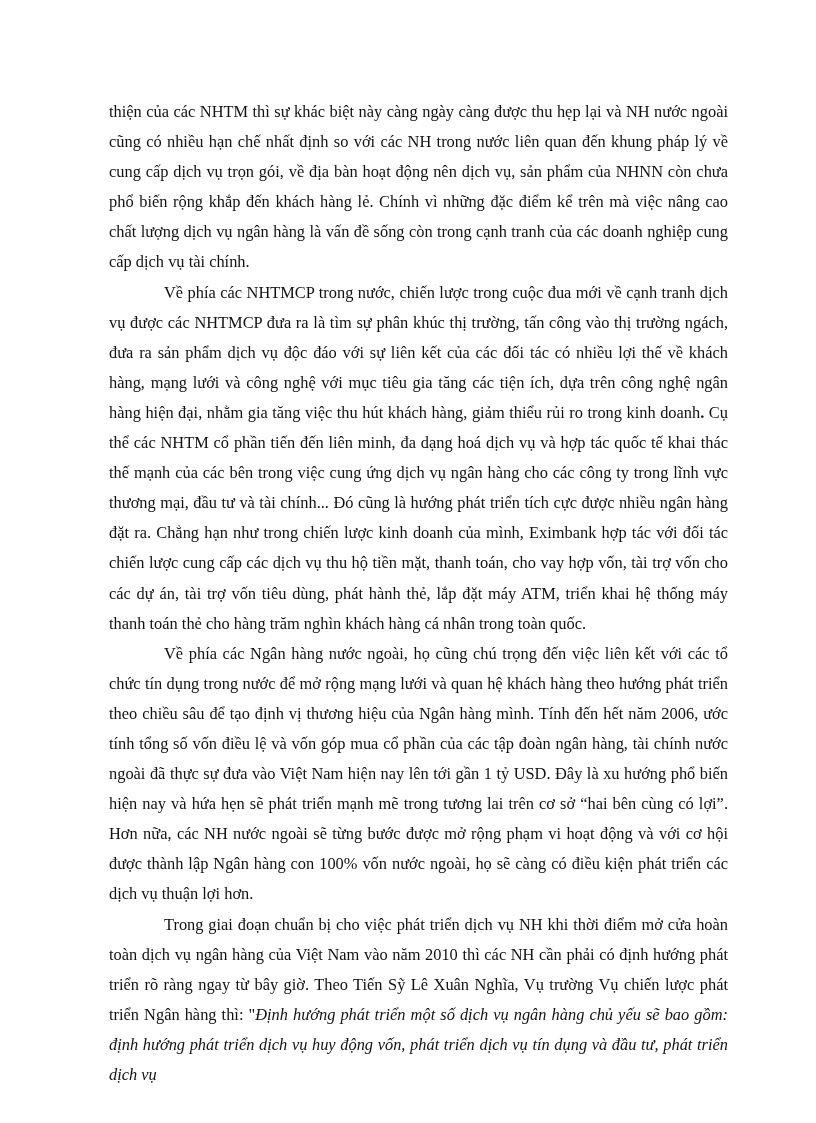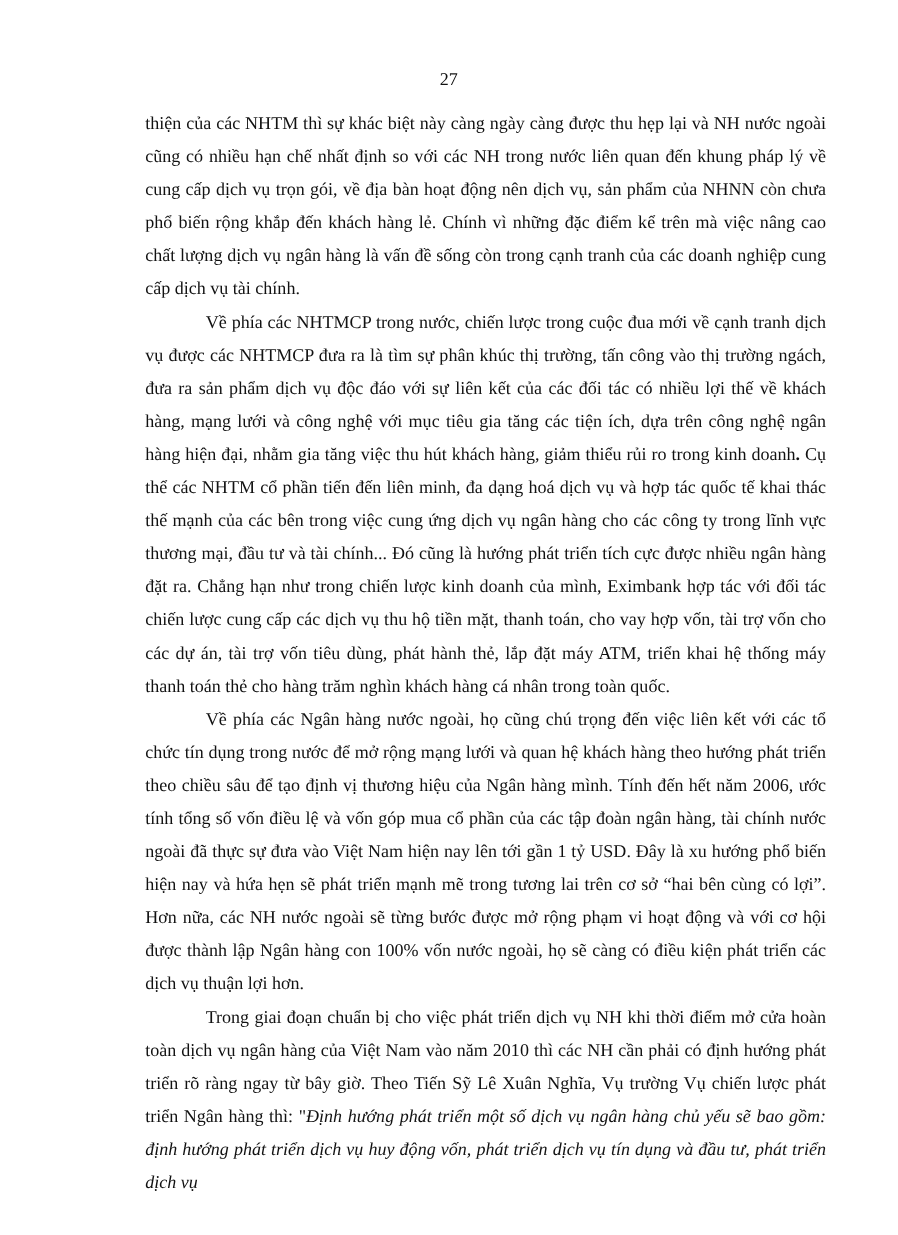--- a/index.html
+++ b/index.html
@@ -6,34 +6,33 @@
   body { width: 816px; height: 1123px; position: relative; overflow: hidden; }
   .page {
     position: absolute; left: 0; top: 0; width: 816px; height: 1123px; background: #fff;
     font-family: "Liberation Serif", serif; color: #111; font-size: 16.4px;
   }
   .page-number {
     position: absolute; top: 62px; left: 0; width: 816px; text-align: center;
     font-size: 16.4px;
   }
   .body-text {
-    position: absolute; left: 132px; top: 97px; width: 619px;
+    position: absolute; left: 109px; top: 97px; width: 619px;
   }
   .para {
     margin: 0; text-align: justify; line-height: 30.1px;
   }
   .para.indent { text-indent: 55px; }
   .bold { font-weight: bold; }
   .italic { font-style: italic; }
 </style>
 </head>
 <body>
 
 <div class="page">
-  <div class="page-number">27</div>
 
   <div class="body-text">
     <p class="para">thiện của các NHTM thì sự khác biệt này càng ngày càng được thu hẹp lại và NH nước ngoài cũng có nhiều hạn chế nhất định so với các NH trong nước liên quan đến khung pháp lý về cung cấp dịch vụ trọn gói, về địa bàn hoạt động nên dịch vụ, sản phẩm của NHNN còn chưa phổ biến rộng khắp đến khách hàng lẻ. Chính vì những đặc điểm kể trên mà việc nâng cao chất lượng dịch vụ ngân hàng là vấn đề sống còn trong cạnh tranh của các doanh nghiệp cung cấp dịch vụ tài chính.</p>
 
     <p class="para indent"><span>Về phía các NHTMCP trong nước, chiến lược trong cuộc đua mới về cạnh tranh dịch vụ được các NHTMCP đưa ra là tìm sự phân khúc thị trường, tấn công vào thị trường ngách, đưa ra sản phẩm dịch vụ độc đáo với sự liên kết của các đối tác có nhiều lợi thế về khách hàng, mạng lưới và công nghệ với mục tiêu gia tăng các tiện ích, dựa trên công nghệ ngân hàng hiện đại, nhằm gia tăng việc thu hút khách hàng, giảm thiểu rủi ro trong kinh doanh</span><span class="bold">.</span><span> Cụ thể các NHTM cổ phần tiến đến liên minh, đa dạng hoá dịch vụ và hợp tác quốc tế khai thác thế mạnh của các bên trong việc cung ứng dịch vụ ngân hàng cho các công ty trong lĩnh vực thương mại, đầu tư và tài chính... Đó cũng là hướng phát triển tích cực được nhiều ngân hàng đặt ra. Chẳng hạn như trong chiến lược kinh doanh của mình, Eximbank hợp tác với đối tác chiến lược cung cấp các dịch vụ thu hộ tiền mặt, thanh toán, cho vay hợp vốn, tài trợ vốn cho các dự án, tài trợ vốn tiêu dùng, phát hành thẻ, lắp đặt máy ATM, triển khai hệ thống máy thanh toán thẻ cho hàng trăm nghìn khách hàng cá nhân trong toàn quốc.</span></p>
 
     <p class="para indent">Về phía các Ngân hàng nước ngoài, họ cũng chú trọng đến việc liên kết với các tổ chức tín dụng trong nước để mở rộng mạng lưới và quan hệ khách hàng theo hướng phát triển theo chiều sâu để tạo định vị thương hiệu của Ngân hàng mình. Tính đến hết năm 2006, ước tính tổng số vốn điều lệ và vốn góp mua cổ phần của các tập đoàn ngân hàng, tài chính nước ngoài đã thực sự đưa vào Việt Nam hiện nay lên tới gần 1 tỷ USD. Đây là xu hướng phổ biến hiện nay và hứa hẹn sẽ phát triển mạnh mẽ trong tương lai trên cơ sở “hai bên cùng có lợi”. Hơn nữa, các NH nước ngoài sẽ từng bước được mở rộng phạm vi hoạt động và với cơ hội được thành lập Ngân hàng con 100% vốn nước ngoài, họ sẽ càng có điều kiện phát triển các dịch vụ thuận lợi hơn.</p>
 
     <p class="para indent"><span>Trong giai đoạn chuẩn bị cho việc phát triển dịch vụ NH khi thời điểm mở cửa hoàn toàn dịch vụ ngân hàng của Việt Nam vào năm 2010 thì các NH cần phải có định hướng phát triển rõ ràng ngay từ bây giờ. Theo Tiến Sỹ Lê Xuân Nghĩa, Vụ trường Vụ chiến lược phát triển Ngân hàng thì: "</span><span class="italic">Định hướng phát triển một số dịch vụ ngân hàng chủ yếu sẽ bao gồm: định hướng phát triển dịch vụ huy động vốn, phát triển dịch vụ tín dụng và đầu tư, phát triển dịch vụ</span></p>
   </div>

